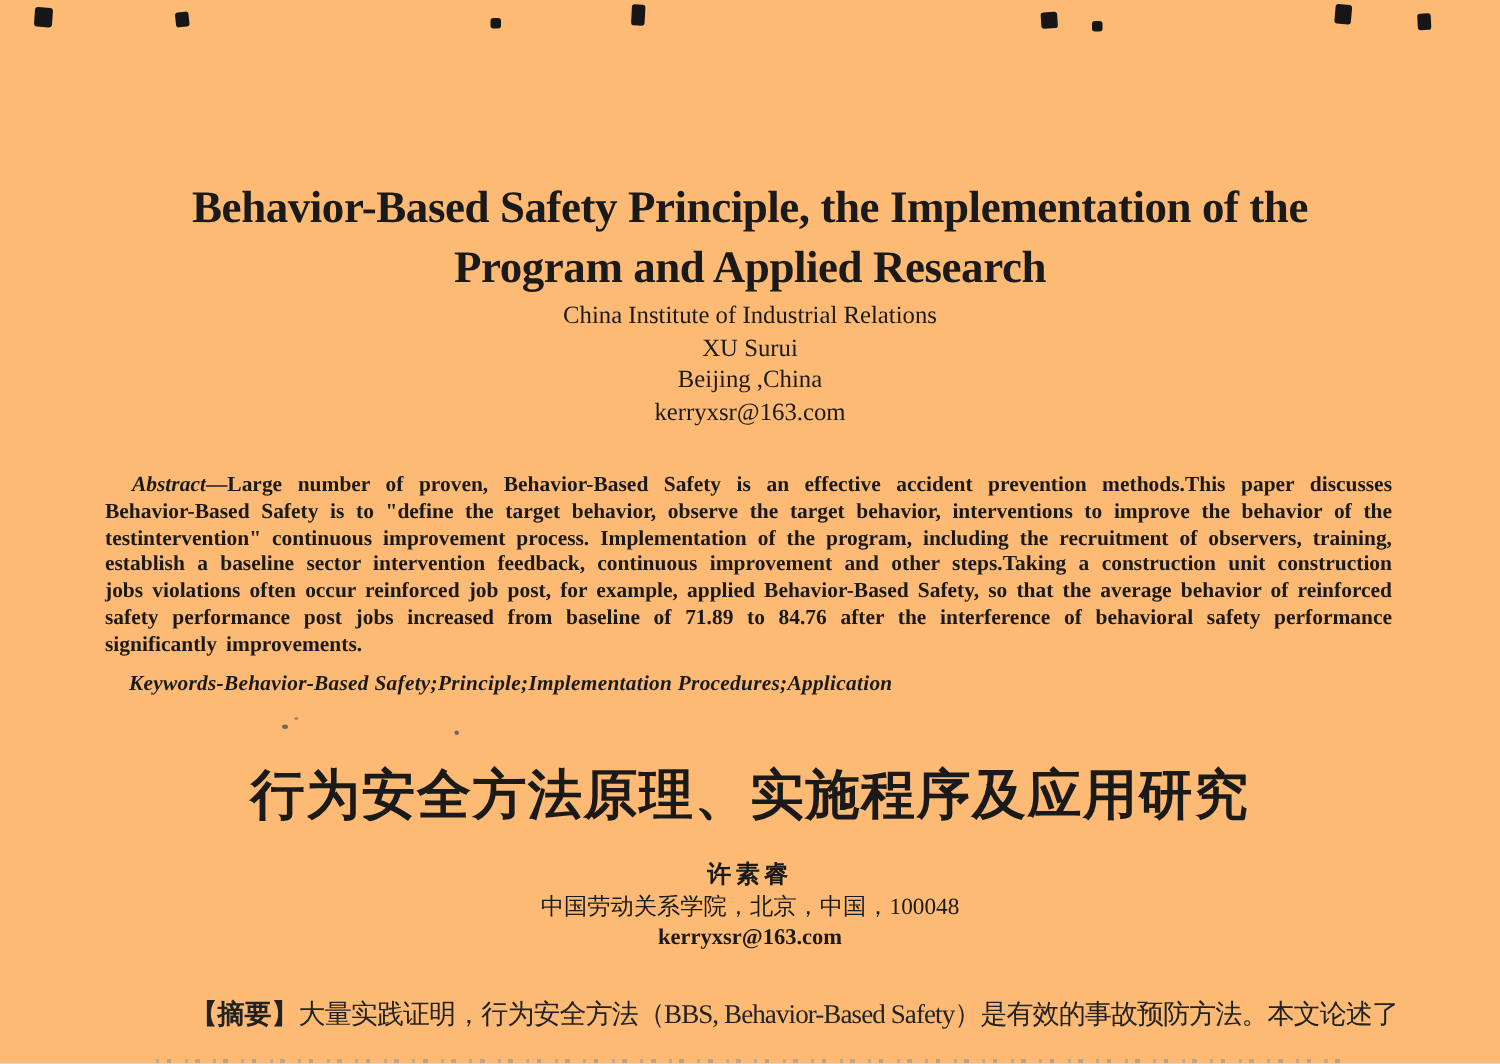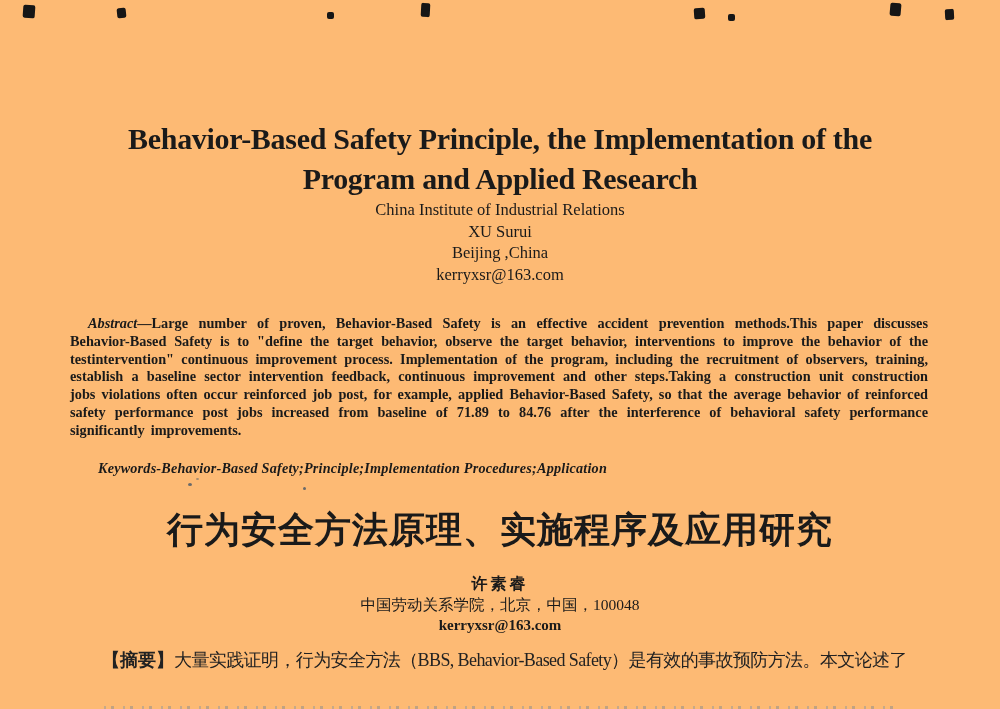--- a/index.html
+++ b/index.html
@@ -39,21 +39,21 @@
     position:absolute;top:315px;left:70px;width:858px;
     font-size:14.3px;line-height:17.8px;font-weight:bold;
     text-align:justify;text-indent:18px;word-spacing:2.5px;
     margin:0;
   }
   .abstract-en .abs-label{font-style:italic;}
 
   .keywords-en{
     position:absolute;top:448px;left:86px;width:860px;
     font-size:14.2px;font-weight:bold;font-style:italic;
-    letter-spacing:0.2px;margin:12px;
+    letter-spacing:0.2px;margin:0;
   }
 
   .speck{position:absolute;background:#6a6a6a;border-radius:50%;}
   .s1{left:188px;top:483px;width:4px;height:3px;}
   .s2{left:303px;top:487px;width:3px;height:3px;}
   .s3{left:196px;top:478px;width:3px;height:2px;opacity:.6;}
 
   .title-zh{
     position:absolute;top:506px;left:0;width:1000px;
     text-align:center;font-size:36px;font-weight:bold;
@@ -62,23 +62,24 @@
   }
 
   .authors-zh{
     position:absolute;top:573px;left:0;width:1000px;
     text-align:center;font-size:15.5px;line-height:21px;
   }
   .authors-zh .zh-name{font-weight:bold;font-size:16px;letter-spacing:3px;}
   .authors-zh .zh-email{font-weight:bold;font-size:15px;}
 
   .abstract-zh{
-    position:absolute;top:644px;left:102px;width:830px;
+    position:absolute;top:660px;left:102px;width:830px;
     font-size:18px;line-height:32.8px;letter-spacing:-0.6px;
     color:#222;
+    text-align:right;
   }
   .abstract-zh .zh-line{display:block;white-space:nowrap;}
   .abstract-zh .zh-abs-label{
     font-weight:bold;
     font-family:"DejaVu Sans","Liberation Sans",sans-serif;
     letter-spacing:0;
   }
 
   
   .clipped-line{

